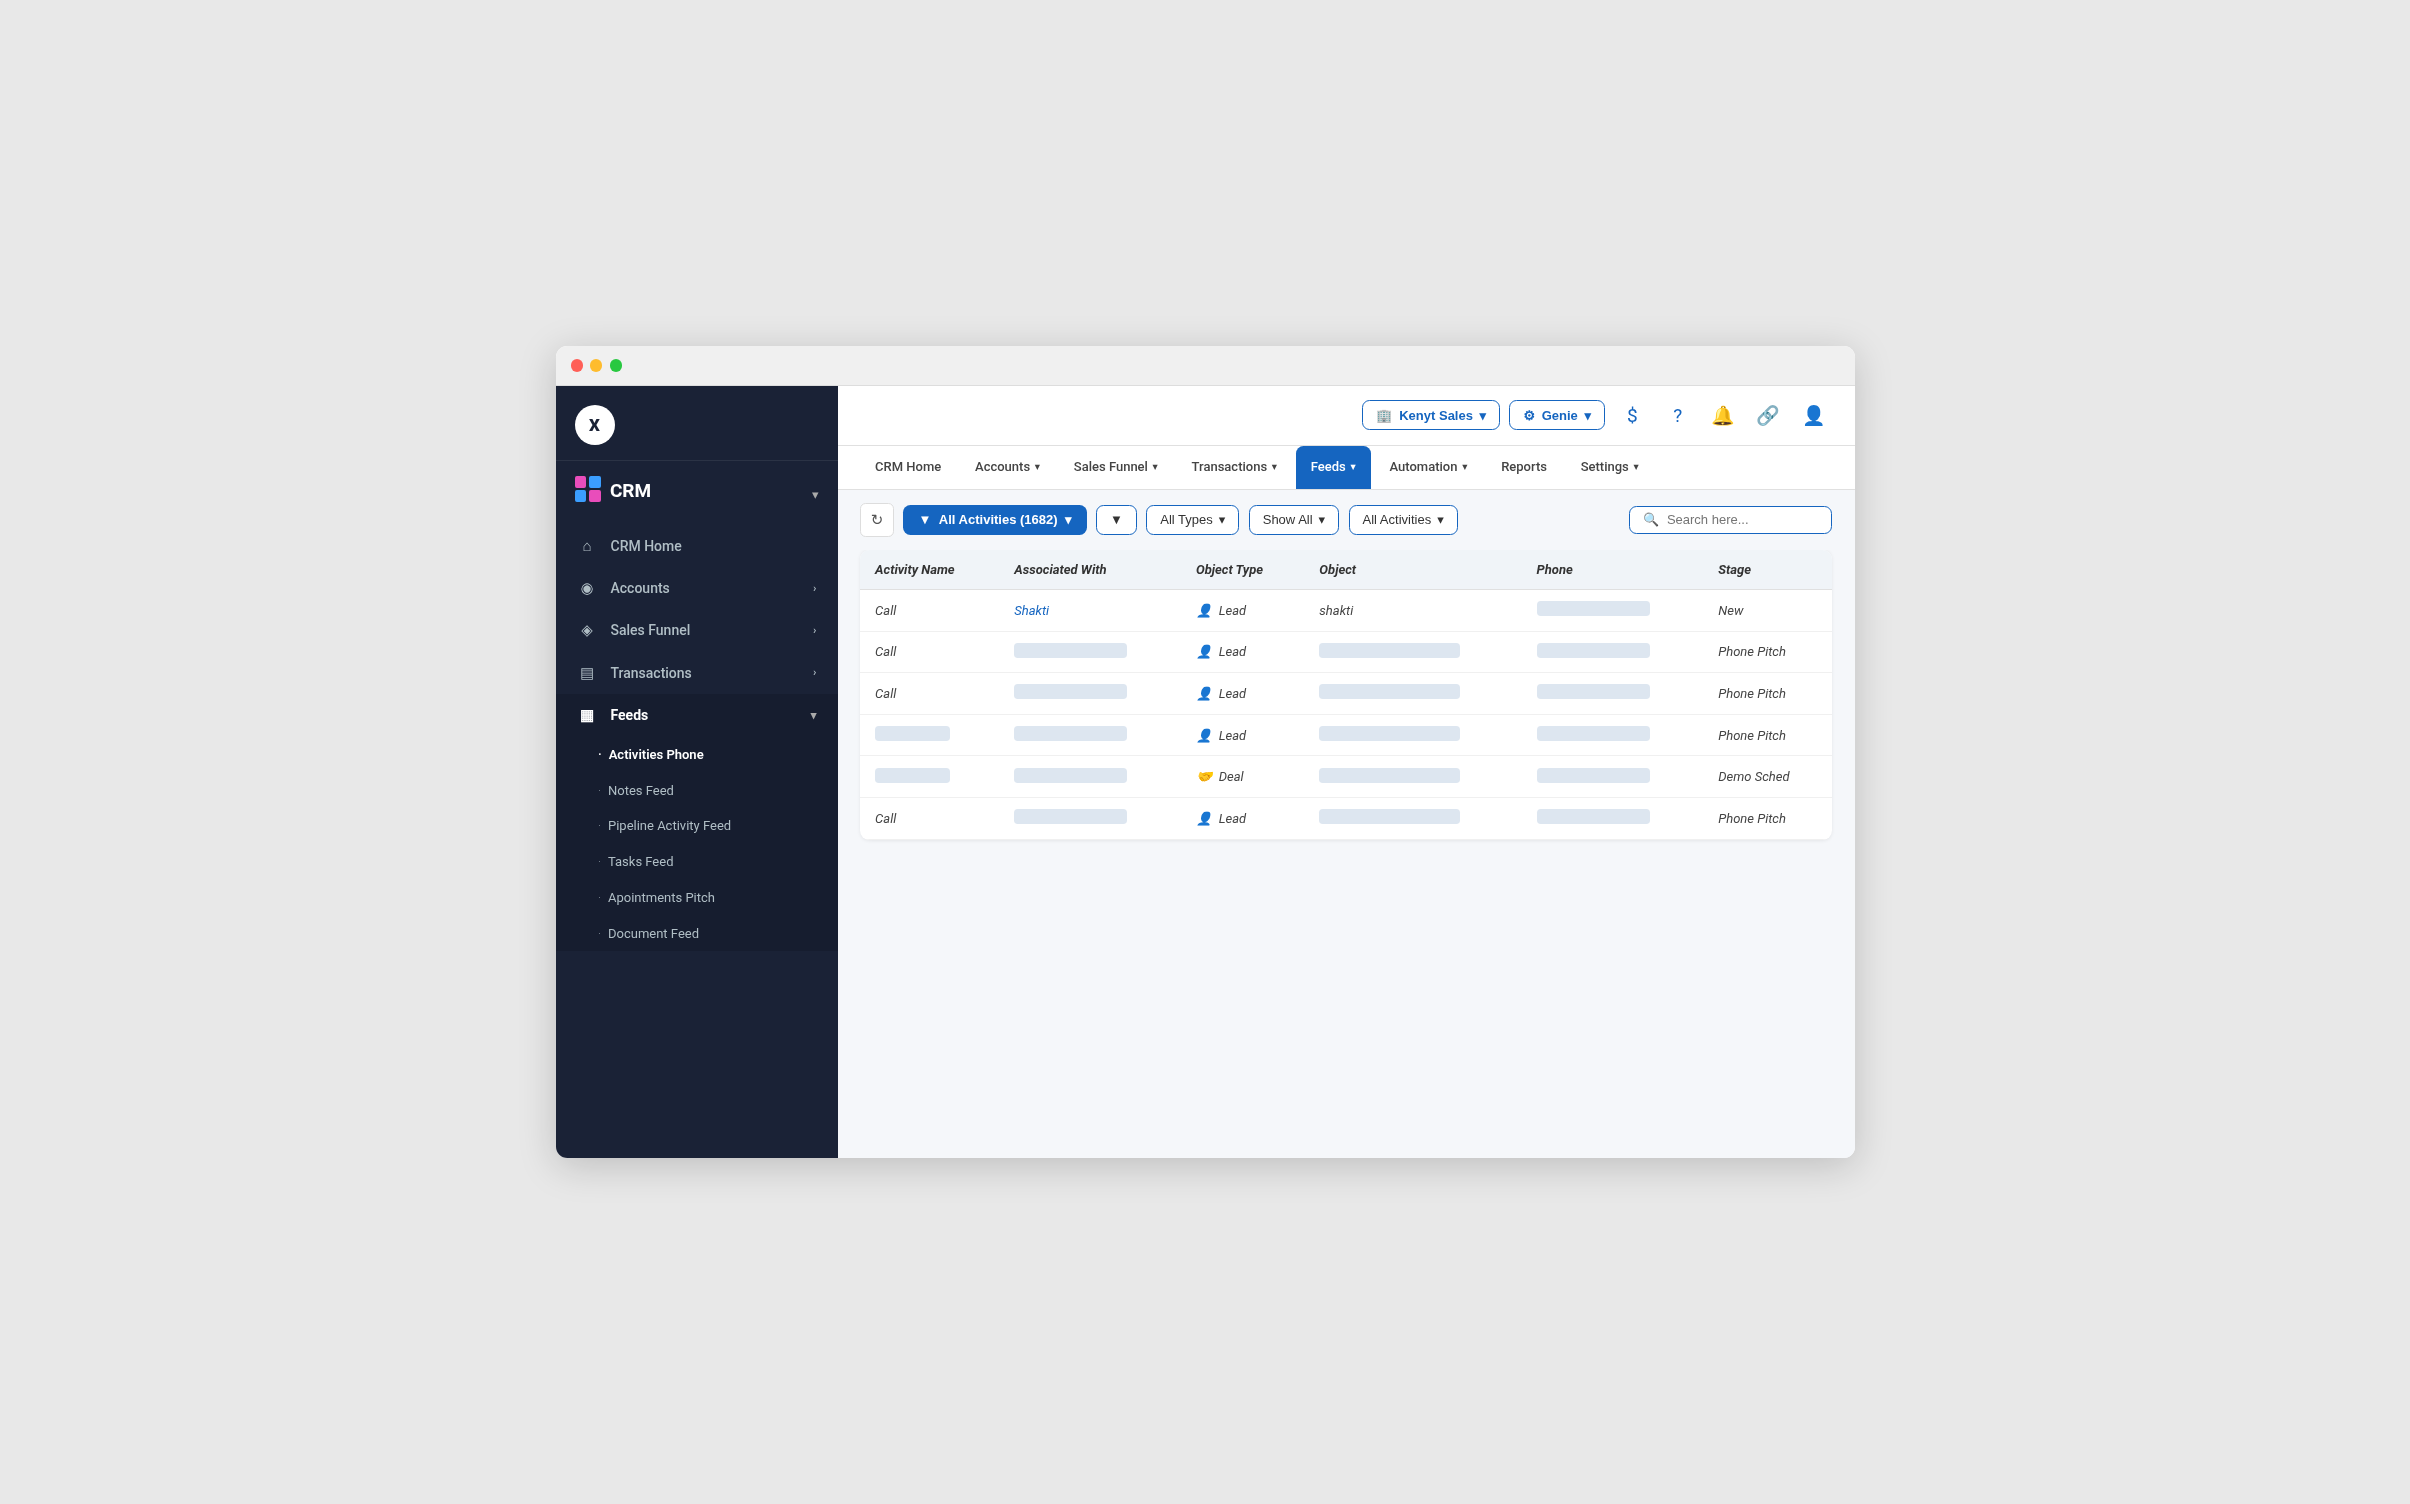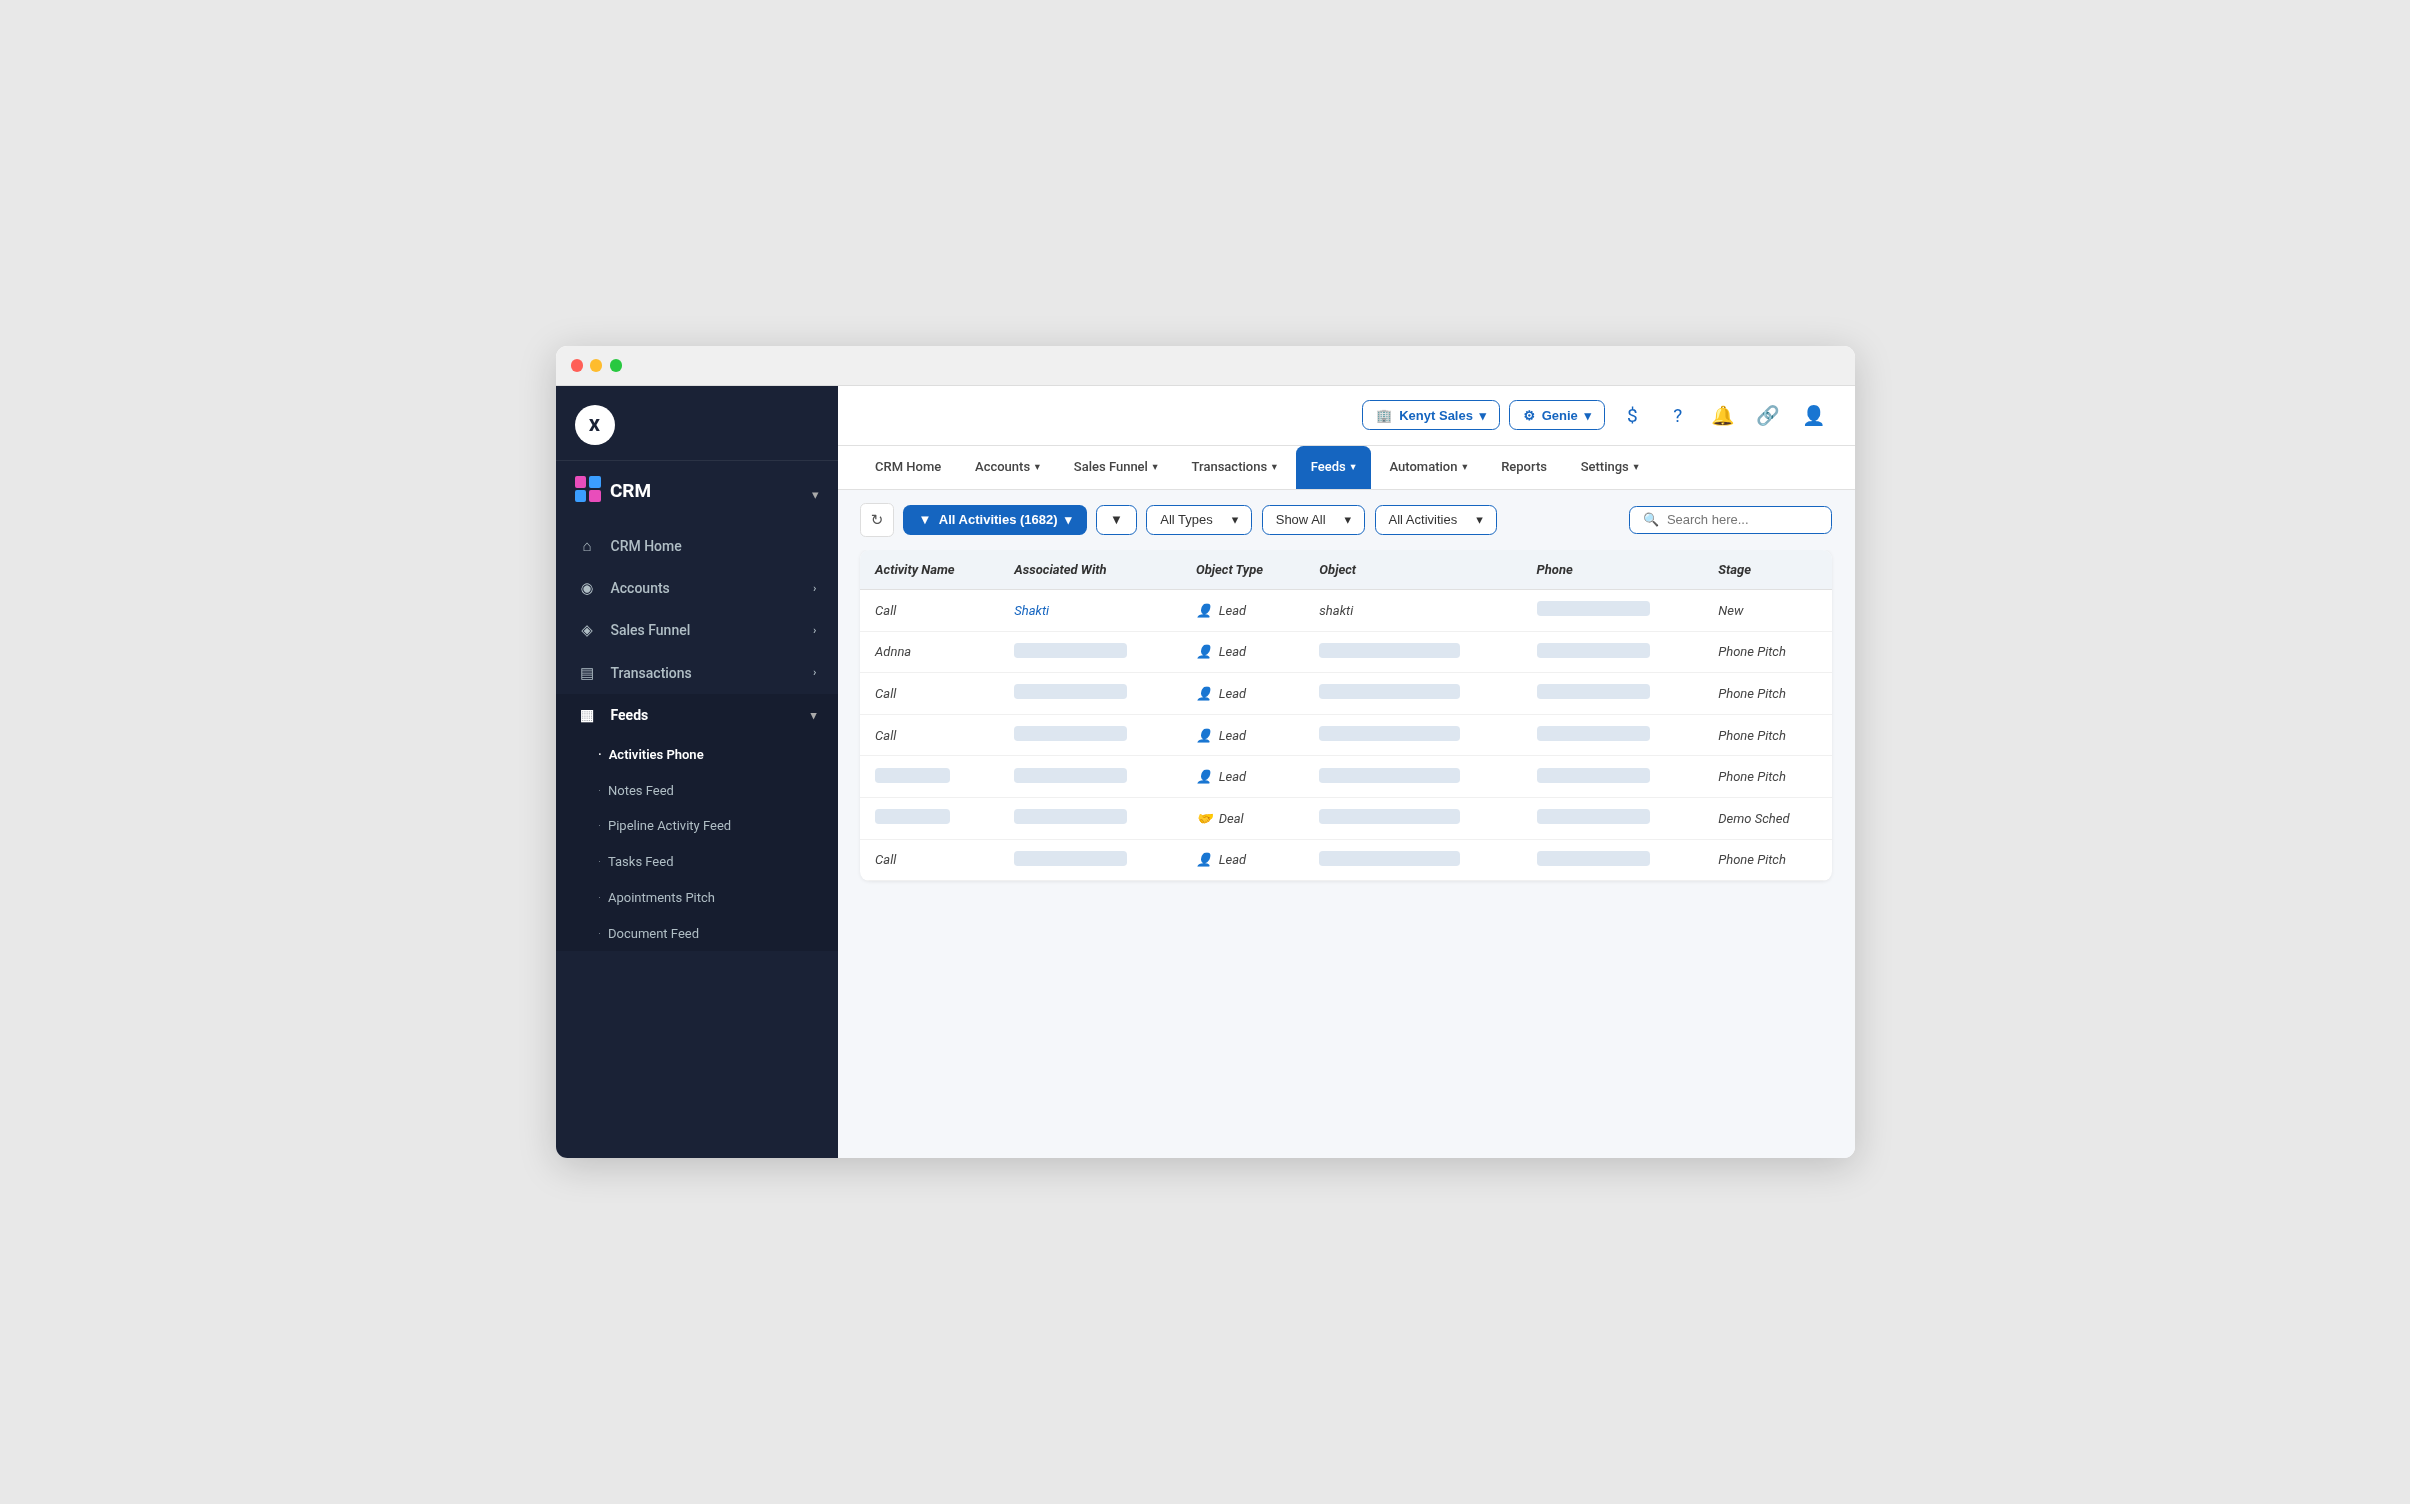--- a/index.html
+++ b/index.html
@@ -237,21 +237,21 @@
       display: flex; align-items: center; gap: 5.6px;
       background: #fff;
       color: #333;
       border: 1.9px solid #1565c0;
       border-radius: 7.5px;
       padding: 6.6px 13px;
       font-size: 13px;
       cursor: pointer;
     }
     .dropdown-btn {
-      display: flex; align-items: center; gap: 19px;
+      display: flex; align-items: center; gap: 6px;
       background: #fff;
       color: #333;
       border: 1.9px solid #1565c0;
       border-radius: 7.5px;
       padding: 6.6px 13px;
       font-size: 13px;
       cursor: pointer;
     }
     .search-input-wrap {
       margin-left: auto;
@@ -501,21 +501,21 @@
                   <span class="object-type-cell">
                     <span>👤</span> 
                     <span>Lead</span>
                   </span>
                 </td>
                 <td>shakti</td>
                 <td><span class="skeleton skeleton-md"></span></td>
                 <td>New</td>
               </tr>
               <tr>
-                <td>Adnna</td>
+                <td>Call</td>
                 <td><span class="skeleton skeleton-md"></span></td>
                 <td>
                   <span class="object-type-cell">
                     <span>👤</span> 
                     <span>Lead</span>
                   </span>
                 </td>
                 <td><span class="skeleton skeleton-lg"></span></td>
                 <td><span class="skeleton skeleton-md"></span></td>
                 <td>Phone Pitch</td>
@@ -527,50 +527,37 @@
                   <span class="object-type-cell">
                     <span>👤</span> 
                     <span>Lead</span>
                   </span>
                 </td>
                 <td><span class="skeleton skeleton-lg"></span></td>
                 <td><span class="skeleton skeleton-md"></span></td>
                 <td>Phone Pitch</td>
               </tr>
               <tr>
-                <td>Call</td>
+                <td><span class="skeleton skeleton-sm"></span></td>
                 <td><span class="skeleton skeleton-md"></span></td>
                 <td>
                   <span class="object-type-cell">
                     <span>👤</span> 
                     <span>Lead</span>
                   </span>
                 </td>
                 <td><span class="skeleton skeleton-lg"></span></td>
                 <td><span class="skeleton skeleton-md"></span></td>
                 <td>Phone Pitch</td>
               </tr>
               <tr>
                 <td><span class="skeleton skeleton-sm"></span></td>
                 <td><span class="skeleton skeleton-md"></span></td>
                 <td>
                   <span class="object-type-cell">
-                    <span>👤</span> 
-                    <span>Lead</span>
-                  </span>
-                </td>
-                <td><span class="skeleton skeleton-lg"></span></td>
-                <td><span class="skeleton skeleton-md"></span></td>
-                <td>Phone Pitch</td>
-              </tr>
-              <tr>
-                <td><span class="skeleton skeleton-sm"></span></td>
-                <td><span class="skeleton skeleton-md"></span></td>
-                <td>
-                  <span class="object-type-cell">
                     <span>🤝</span> 
                     <span>Deal</span>
                   </span>
                 </td>
                 <td><span class="skeleton skeleton-lg"></span></td>
                 <td><span class="skeleton skeleton-md"></span></td>
                 <td>Demo Sched</td>
               </tr>
               <tr>
                 <td>Call</td>

